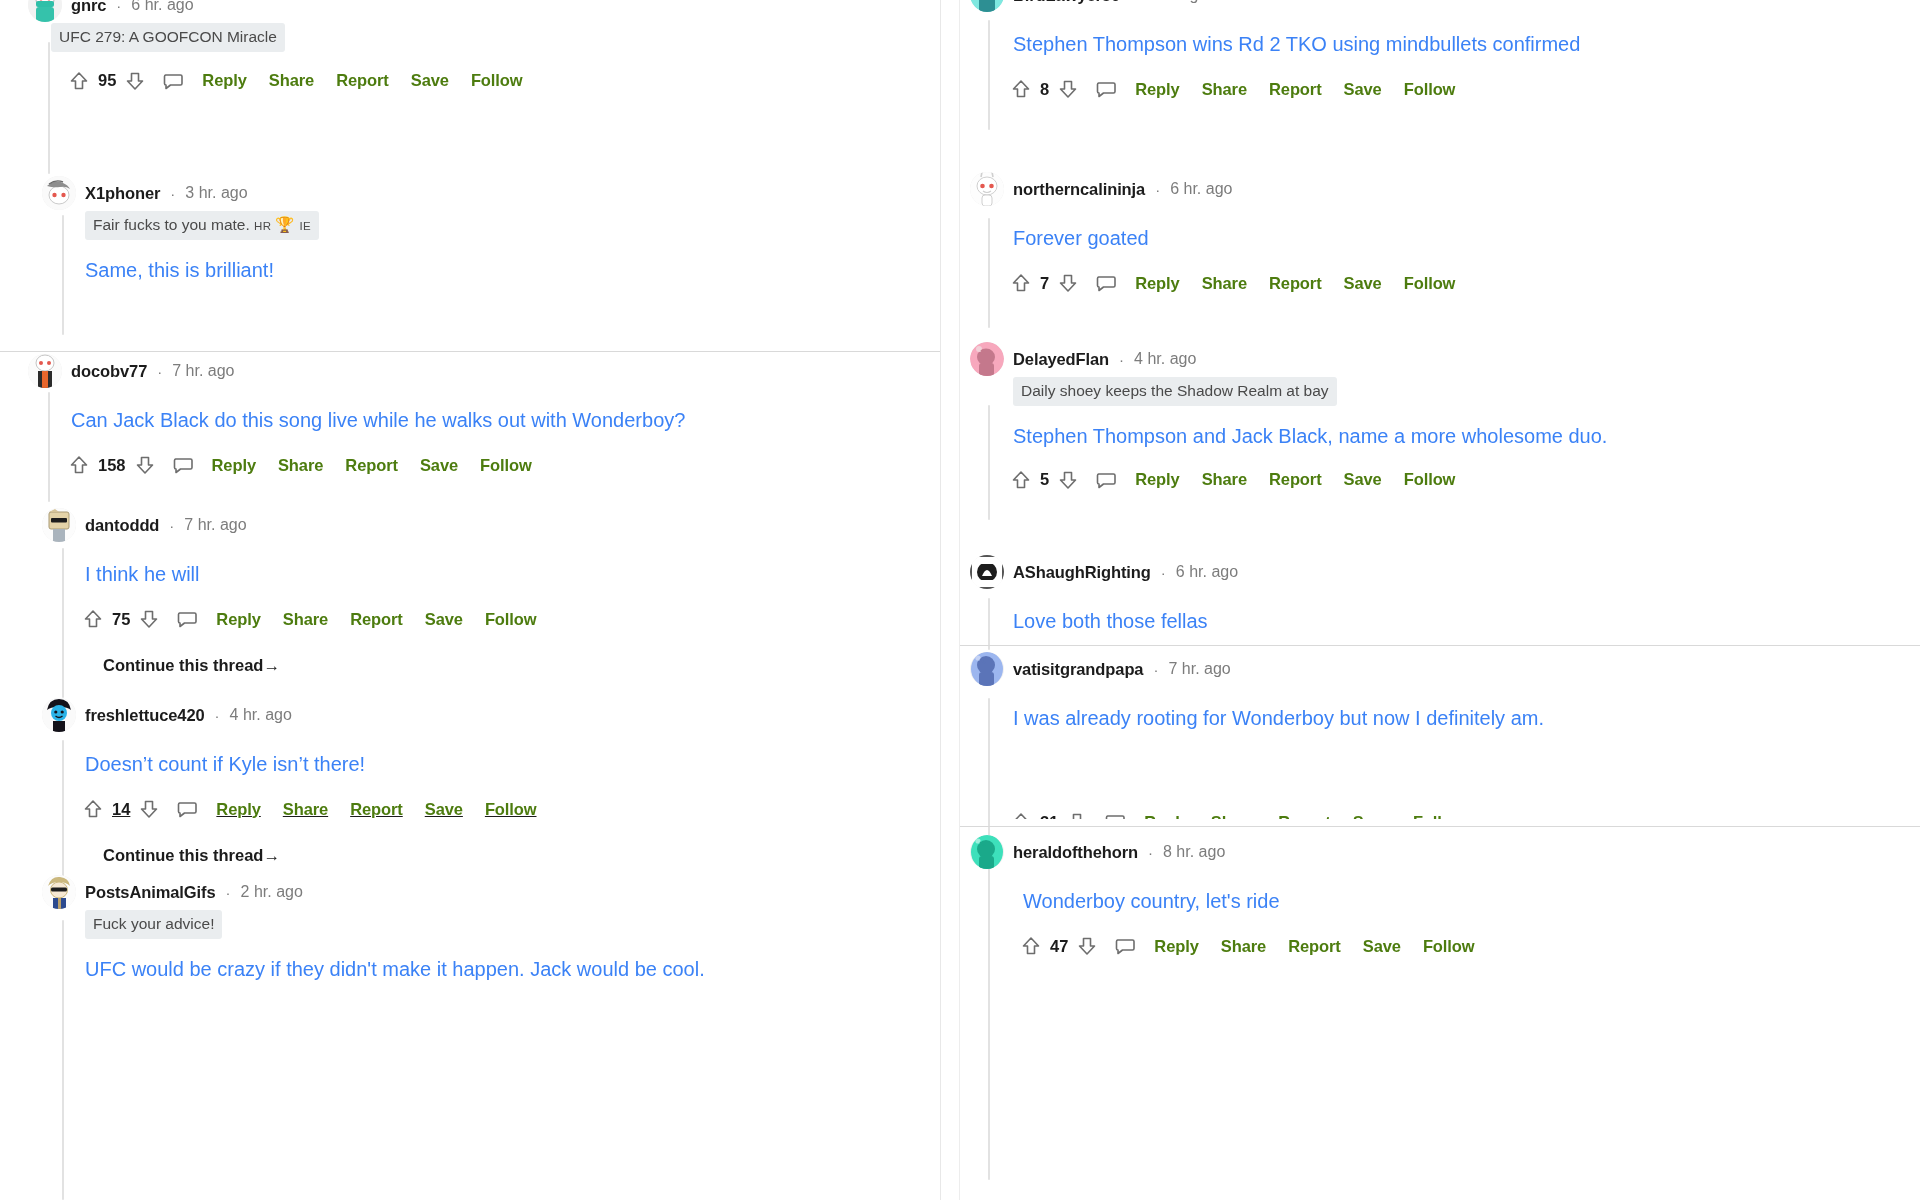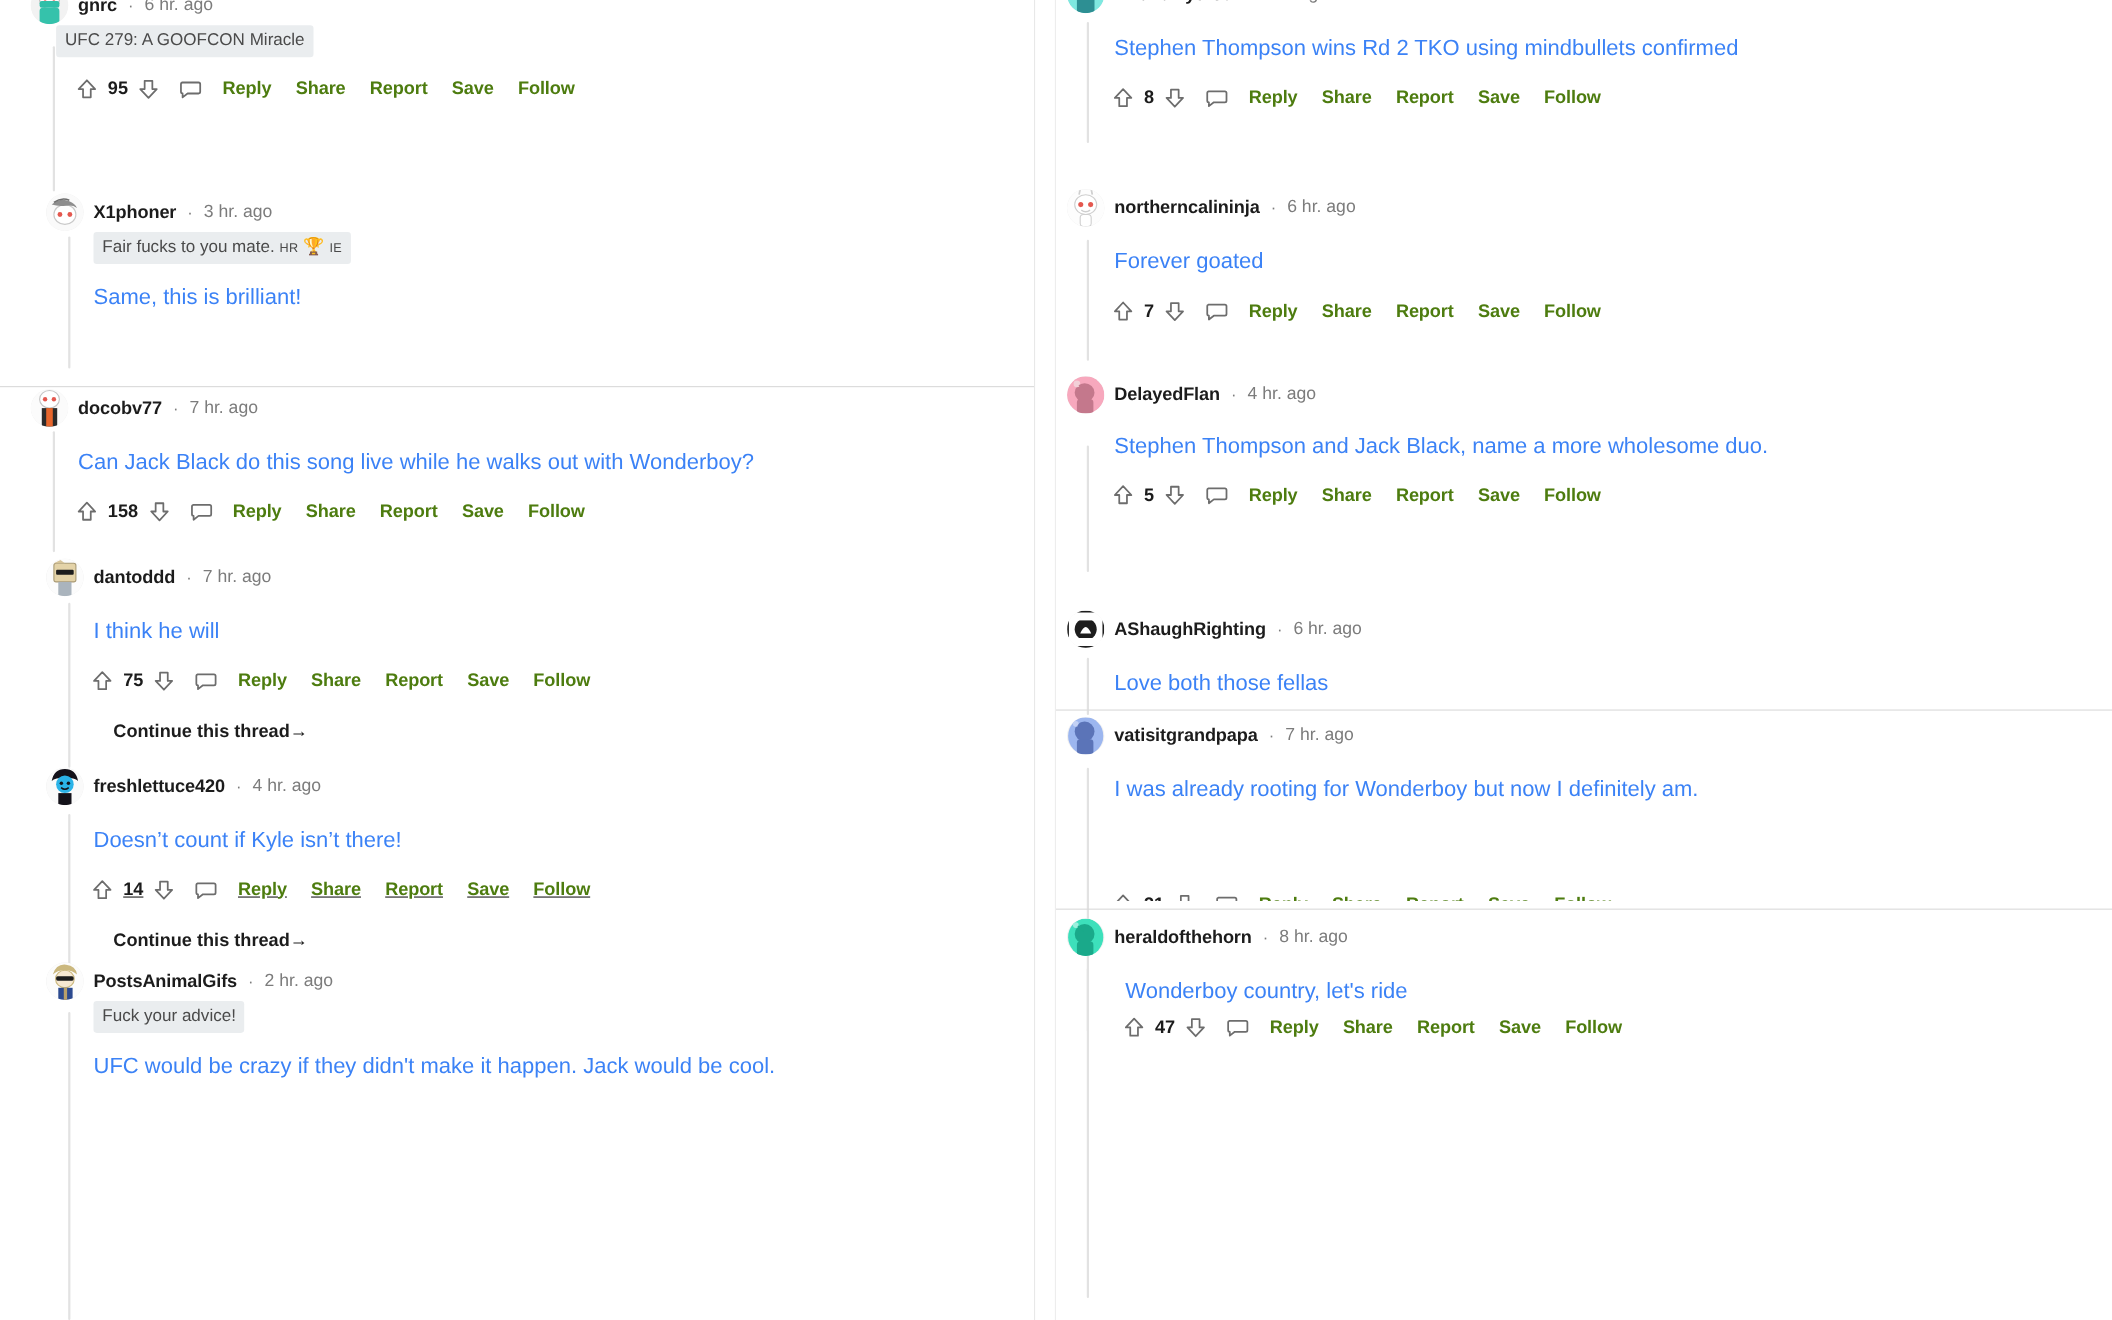--- a/index.html
+++ b/index.html
@@ -509,20 +509,23 @@
               <circle cx="17" cy="17" r="17" fill="#f7a8bd"></circle>
               <ellipse cx="16" cy="15" rx="9" ry="8.5" fill="#c4788c"></ellipse>
               <rect x="9" y="21" width="15" height="13" rx="3" fill="#c4788c"></rect>
               <circle cx="9" cy="7" r="3" fill="#f2d0d8"></circle>
               <path d="M11 8 q3 3 5 5" stroke="#c4788c" stroke-width="1.6" fill="none"></path>
             </svg>
         </span>
         <span class="uname">DelayedFlan</span>
         <span class="dot">·</span>
         <span class="ts">4 hr. ago</span>
+      </div>
+      <div style="margin-left:43px; margin-top:1px;">
+        <span class="flair">Daily shoey keeps the Shadow Realm at bay</span>
       </div>
       <div class="c-body" style="margin-left:43px; margin-top:15px; width:880px;">
         <p>Stephen Thompson and Jack Black, name a more wholesome duo.</p>
       </div>
       <div class="actions" style="margin-left:40px; margin-top:14px;">
         <span class="ic">
             <svg viewBox="0 0 22 22">
               <path d="M11 3 L18.5 11 L14.5 11 L14.5 18.5 L7.5 18.5 L7.5 11 L3.5 11 Z" fill="none" stroke="#6d6d6d" stroke-width="1.6" stroke-linejoin="round"></path>
             </svg>
           </span>
@@ -629,21 +632,21 @@
               <path d="M10 7 q3 3 5 4" stroke="#1aa98a" stroke-width="1.6" fill="none"></path>
             </svg>
         </span>
         <span class="uname">heraldofthehorn</span>
         <span class="dot">·</span>
         <span class="ts">8 hr. ago</span>
       </div>
       <div class="c-body" style="margin-left:53px; margin-top:17px; width:880px;">
         <p>Wonderboy country, let's ride</p>
       </div>
-      <div class="actions" style="margin-left:50px; margin-top:3px;">
+      <div class="actions" style="margin-left:50px; margin-top:15px;">
         <span class="ic">
             <svg viewBox="0 0 22 22">
               <path d="M11 3 L18.5 11 L14.5 11 L14.5 18.5 L7.5 18.5 L7.5 11 L3.5 11 Z" fill="none" stroke="#6d6d6d" stroke-width="1.6" stroke-linejoin="round"></path>
             </svg>
           </span>
         <span class="score">47</span>
         <span class="ic ic-dn">
             <svg viewBox="0 0 22 22">
               <path d="M11 19 L3.5 11 L7.5 11 L7.5 3.5 L14.5 3.5 L14.5 11 L18.5 11 Z" fill="none" stroke="#6d6d6d" stroke-width="1.6" stroke-linejoin="round"></path>
             </svg>

